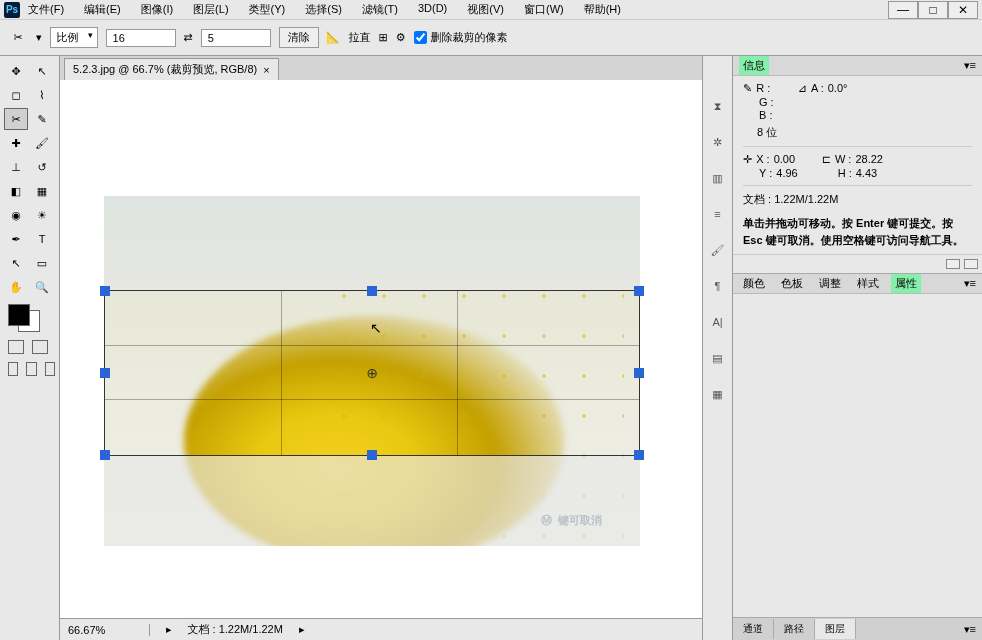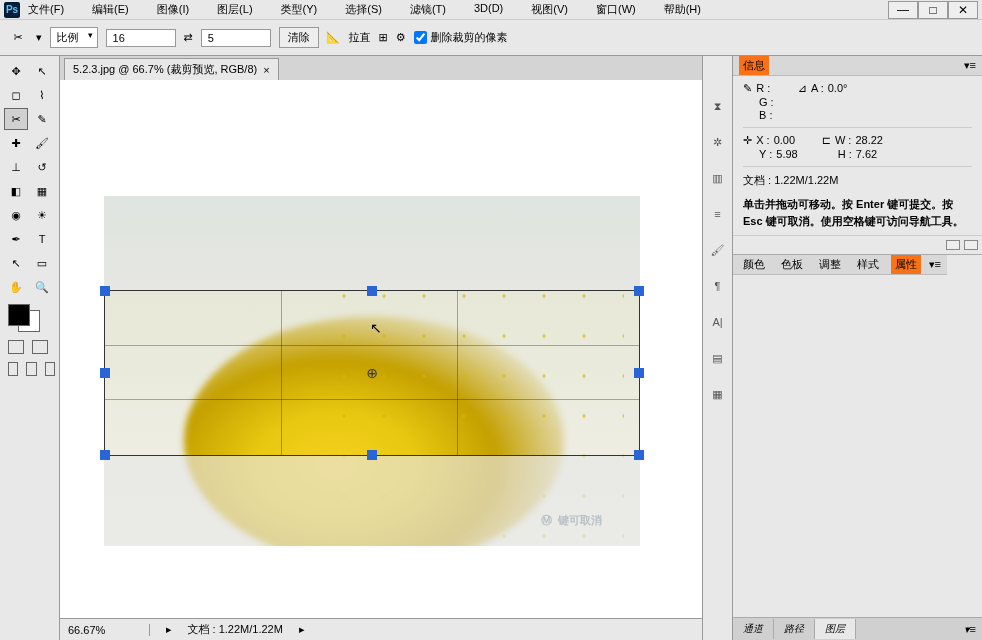--- a/index.html
+++ b/index.html
@@ -1,21 +1,21 @@
 <!DOCTYPE html>
 <html><head>
 <meta charset="utf-8">
 <style>
 * { margin: 0; padding: 0; box-sizing: border-box; font-family: "Microsoft YaHei", Arial, sans-serif; font-size: 11px; }
 body { background: #e8e8e8; width: 982px; height: 640px; overflow: hidden; user-select: none; }
 
 
 .title-bar { height: 20px; background: #e8e8e8; display: flex; align-items: center; padding: 0 4px; border-bottom: 1px solid #ccc; }
 .ps-logo { width: 16px; height: 16px; background: #001d3c; color: #5fc3f3; font-weight: bold; font-size: 10px; display: flex; align-items: center; justify-content: center; border-radius: 2px; margin-right: 8px; }
-.menu-bar { display: flex; gap: 28px; flex: 1; }
+.menu-bar { display: flex; gap: 20px; flex: 1; }
 .menu-item { cursor: pointer; }
 .window-controls { display: flex; gap: 0; height: 18px; }
 .win-btn { width: 30px; height: 18px; border: 1px solid #999; background: #eee; display: flex; align-items: center; justify-content: center; font-size: 12px; cursor: pointer; }
 
 
 .options-bar { height: 36px; background: #e8e8e8; display: flex; align-items: center; padding: 0 8px; gap: 8px; border-bottom: 1px solid #999; }
 .opt-icon { width: 20px; height: 20px; display: flex; align-items: center; justify-content: center; }
 .opt-select { border: 1px solid #999; background: white; padding: 2px 18px 2px 6px; position: relative; }
 .opt-select::after { content: "▾"; position: absolute; right: 4px; top: 2px; font-size: 9px; }
 .opt-input { border: 1px solid #999; background: white; padding: 2px 6px; width: 70px; }
@@ -59,30 +59,30 @@
 
 
 .right-strip { width: 30px; background: #e8e8e8; border-left: 1px solid #999; padding-top: 40px; display: flex; flex-direction: column; align-items: center; gap: 16px; }
 .strip-icon { width: 20px; height: 20px; display: flex; align-items: center; justify-content: center; color: #555; cursor: pointer; }
 
 
 .right-panels { width: 250px; background: #e8e8e8; border-left: 1px solid #999; display: flex; flex-direction: column; }
 .panel { border-bottom: 1px solid #aaa; }
 .panel-header { height: 20px; background: #d8d8d8; display: flex; align-items: center; padding: 0 6px; gap: 8px; font-size: 10px; border-bottom: 1px solid #bbb; }
 .panel-tab { cursor: pointer; padding: 2px 4px; }
-.panel-tab.active { background: #f97316; }
+.panel-tab.active { background: #86efac; }
 .panel-menu { margin-left: auto; cursor: pointer; }
 .info-panel-body { padding: 6px 10px; font-size: 10px; }
 .info-row { display: flex; gap: 24px; margin-bottom: 2px; }
 .info-group { display: flex; flex-direction: column; gap: 1px; }
 .info-line { display: flex; gap: 4px; }
 .info-hint { margin-top: 8px; line-height: 1.5; font-weight: bold; }
 .info-sep { border-top: 1px solid #ccc; margin: 6px 0; }
 .props-body { padding: 8px; color: #666; min-height: 200px; }
-.bottom-tabs { height: 22px; background: #d0d0d0; display: flex; align-items: center; gap: 0; margin-top: auto; font-style: italic; }
+.bottom-tabs { height: 22px; background: #d0d0d0; display: flex; align-items: center; gap: 0; margin-top: auto; }
 .btab { padding: 3px 10px; border-right: 1px solid #aaa; cursor: pointer; font-size: 10px; }
 .btab.active { background: #e8e8e8; }
 .panel-corner { display: flex; padding: 4px; justify-content: flex-end; gap: 4px; border-top: 1px solid #ccc; }
 .corner-ic { width: 14px; height: 10px; border: 1px solid #888; background: #eee; cursor: pointer; }
 </style>
 </head>
 <body>
 
 <div class="title-bar">
   <div class="ps-logo">Ps</div>
@@ -258,60 +258,63 @@
               </div>
           </div>
           <div class="info-group">
             <div class="info-line">
                 <span>⊿</span>
                 <span>A :</span>
                 <span>0.0°</span>
               </div>
           </div>
         </div>
+        <div class="info-line" style="margin:4px 0 0 14px">
+            <span>8 位</span>
+          </div>
         <div class="info-sep"></div>
         <div class="info-row">
           <div class="info-group">
             <div class="info-line">
                 <span>✛</span>
                 <span>X :</span>
                 <span>0.00</span>
               </div>
             <div class="info-line">
                 <span style="width:12px"></span>
                 <span>Y :</span>
-                <span>5.98</span>
+                <span>4.96</span>
               </div>
           </div>
           <div class="info-group">
             <div class="info-line">
                 <span>⊏</span>
                 <span>W :</span>
                 <span>28.22</span>
               </div>
             <div class="info-line">
                 <span style="width:12px"></span>
                 <span>H :</span>
-                <span>7.62</span>
+                <span>4.43</span>
               </div>
           </div>
         </div>
         <div class="info-sep"></div>
         <div class="info-line">
             <span>文档 : 1.22M/1.22M</span>
           </div>
         <div class="info-hint">单击并拖动可移动。按 Enter 键可提交。按 Esc 键可取消。使用空格键可访问导航工具。</div>
       </div>
       <div class="panel-corner">
         <div class="corner-ic"></div>
         <div class="corner-ic"></div>
       </div>
     </div>
 
-    <div class="panel" style="flex:1;display:flex;flex-direction:row">
+    <div class="panel" style="flex:1;display:flex;flex-direction:column">
       <div class="panel-header">
         <span class="panel-tab">颜色</span>
         <span class="panel-tab">色板</span>
         <span class="panel-tab">调整</span>
         <span class="panel-tab">样式</span>
         <span class="panel-tab active">属性</span>
         <span class="panel-menu">▾≡</span>
       </div>
     </div>
 

